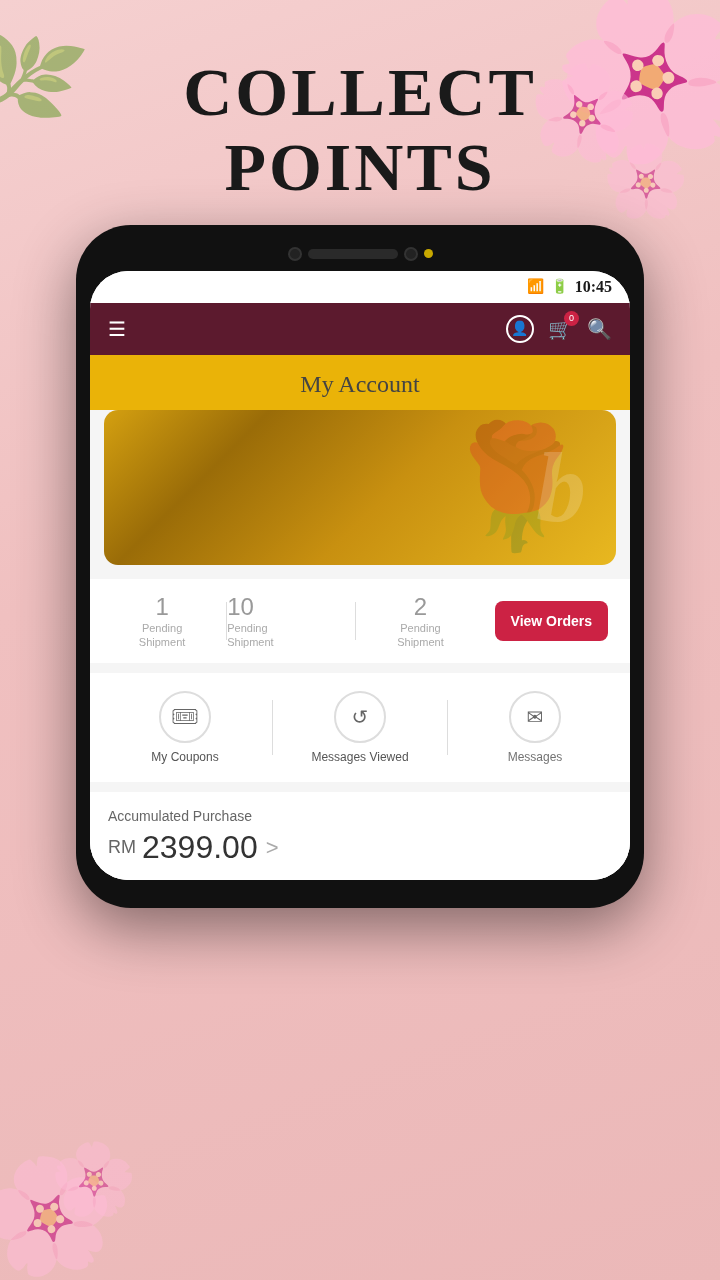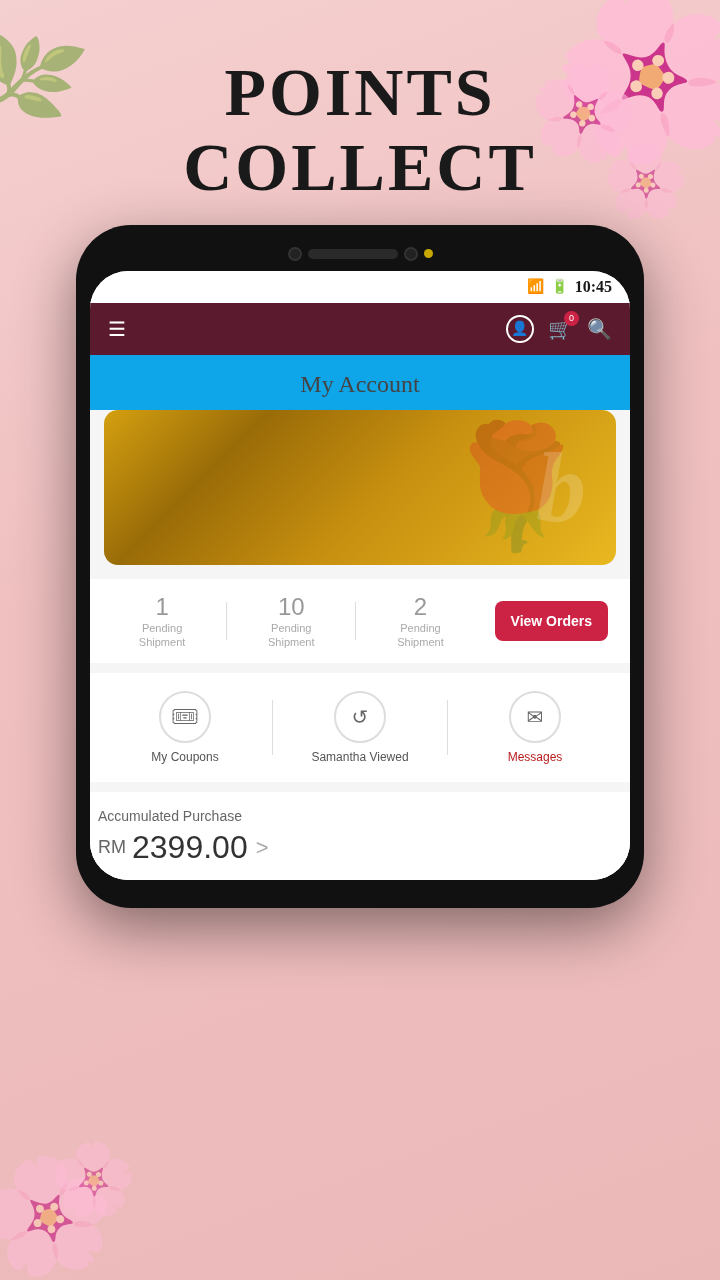--- a/index.html
+++ b/index.html
@@ -30,22 +30,22 @@
   <div style="position:absolute; top:60px; right:80px; font-size:90px; opacity:0.6; z-index:0; transform:rotate(10deg);">🌸</div>
   <div style="position:absolute; top:140px; right:30px; font-size:70px; opacity:0.5; z-index:0;">🌸</div>
 
   <div style="position:absolute; top:30px; left:-20px; font-size:80px; opacity:0.5; z-index:0; transform:rotate(20deg);">🌿</div>
 
   <div style="position:absolute; bottom:0; left:-20px; font-size:110px; opacity:0.55; z-index:0; transform:rotate(-10deg);">🌸</div>
   <div style="position:absolute; bottom:60px; left:50px; font-size:70px; opacity:0.45; z-index:0;">🌸</div>
 
   <div class="collect-points-section" style="position:relative; z-index:1; padding-top:55px; padding-bottom:20px; text-align:center;">
     <div style="font-family:'Georgia',serif; font-size:68px; font-weight:900; color:#1a1a1a; line-height:1.1; letter-spacing:3px;">
+      <div>COLLECT</div>
       <div>POINTS</div>
-      <div>COLLECT</div>
     </div>
   </div>
 
   <div style="position:relative; z-index:2; width:568px; margin:0 auto; background:#111; border-radius:55px; padding:16px 14px 28px; box-shadow: 0 20px 60px rgba(0,0,0,0.45);">
 
     <div style="display:flex; align-items:center; justify-content:center; padding:6px 0 10px; position:relative;">
       <div style="width:14px;height:14px;background:#222;border-radius:50%;border:2px solid #333; margin-right:6px;"></div>
       <div style="width:90px;height:10px;background:#2a2a2a;border-radius:5px;"></div>
       <div style="width:14px;height:14px;background:#222;border-radius:50%;border:2px solid #333; margin-left:6px;"></div>
       <div style="width:9px;height:9px;background:#c8a800;border-radius:50%; margin-left:6px;"></div>
@@ -67,37 +67,37 @@
           <div style="color:white; font-size:20px; cursor:pointer; position:relative;">
             <span>🛒</span>
             <span style="position:absolute; top:-6px; right:-6px; background:#cc2244; color:white; font-size:9px; width:15px; height:15px; border-radius:50%; display:flex; align-items:center; justify-content:center; font-family:Arial,sans-serif;">0</span>
           </div>
           <div style="color:white; font-size:20px; cursor:pointer;">🔍</div>
         </div>
       </div>
 
       <div style="background:#f5f5f5;">
 
-        <div style="text-align:center; font-size:24px; color:#444; padding:16px 0 12px; font-family:'Georgia',serif; background:#0ea5e9;">My Account</div>
+        <div style="text-align:center; font-size:24px; color:#444; padding:16px 0 12px; font-family:'Georgia',serif; background:#eab308;">My Account</div>
 
         <div style="margin:0 14px 14px; background:linear-gradient(135deg, #d4a010 0%, #9a6c08 25%, #c89010 55%, #e8b820 100%); border-radius:14px; padding:26px 22px; position:relative; overflow:hidden; min-height:155px;">
 
           <div style="position:absolute; right:-10px; top:-10px; bottom:-10px; width:220px; display:flex; align-items:center; justify-content:center; opacity:0.25; font-size:120px;">🌹</div>
 
           <div style="position:absolute; right:30px; top:50%; transform:translateY(-50%); font-size:100px; color:rgba(255,255,255,0.18); font-weight:bold; font-style:italic; font-family:'Georgia',serif;">b</div>
         </div>
 
         <div style="background:white; display:flex; align-items:center; padding:14px 8px; margin-bottom:10px;">
           <div style="flex:1; text-align:center;">
             <div style="font-size:24px; color:#999; font-family:Arial,sans-serif;">1</div>
             <div style="font-size:11px; color:#aaa; font-family:Arial,sans-serif; white-space:pre-line; line-height:1.3;">Pending
 Shipment</div>
           </div>
           <div style="width:1px; height:38px; background:#ddd;"></div>
-          <div style="flex:1; text-align:center;">
+          <div style="flex:1; ">
             <div style="font-size:24px; color:#999; font-family:Arial,sans-serif;">10</div>
             <div style="font-size:11px; color:#aaa; font-family:Arial,sans-serif; white-space:pre-line; line-height:1.3;">Pending
 Shipment</div>
           </div>
           <div style="width:1px; height:38px; background:#ddd;"></div>
           <div style="flex:1; text-align:center;">
             <div style="font-size:24px; color:#999; font-family:Arial,sans-serif;">2</div>
             <div style="font-size:11px; color:#aaa; font-family:Arial,sans-serif; white-space:pre-line; line-height:1.3;">Pending
 Shipment</div>
           </div>
@@ -105,30 +105,30 @@
         </div>
 
         <div style="background:white; display:flex; align-items:center; justify-content:space-around; padding:18px 8px; margin-bottom:10px;">
           <div style="flex:1; display:flex; flex-direction:column; align-items:center; gap:7px; cursor:pointer;">
             <div style="width:52px; height:52px; border-radius:50%; border:2px solid #ddd; display:flex; align-items:center; justify-content:center; font-size:22px; color:#666;">🎟</div>
             <div style="font-size:12px; color:#555; font-family:Arial,sans-serif;">My Coupons</div>
           </div>
           <div style="width:1px; height:55px; background:#ddd;"></div>
           <div style="flex:1; display:flex; flex-direction:column; align-items:center; gap:7px; cursor:pointer;">
             <div style="width:52px; height:52px; border-radius:50%; border:2px solid #ddd; display:flex; align-items:center; justify-content:center; font-size:20px; color:#666;">↺</div>
-            <div style="font-size:12px; color:#555; font-family:Arial,sans-serif;">Samantha Viewed</div>
+            <div style="font-size:12px; color:#555; font-family:Arial,sans-serif;">Messages Viewed</div>
           </div>
           <div style="width:1px; height:55px; background:#ddd;"></div>
           <div style="flex:1; display:flex; flex-direction:column; align-items:center; gap:7px; cursor:pointer;">
             <div style="width:52px; height:52px; border-radius:50%; border:2px solid #ddd; display:flex; align-items:center; justify-content:center; font-size:20px; color:#666;">✉</div>
-            <div style="font-size:12px; color:#b91c1c; font-family:Arial,sans-serif;">Messages</div>
+            <div style="font-size:12px; color:#737373; font-family:Arial,sans-serif;">Messages</div>
           </div>
         </div>
 
-        <div style="background:white; padding:16px 8px 14px;">
+        <div style="background:white; padding:16px 18px 14px;">
           <div style="font-size:14px; color:#666; font-family:Arial,sans-serif; margin-bottom:5px;">Accumulated Purchase</div>
           <div style="font-size:32px; font-weight:normal; color:#333; font-family:Arial,sans-serif; display:flex; align-items:center; cursor:pointer;">
             <span style="font-size:18px; color:#666; margin-right:6px;">RM</span>
             <span>2399.00</span>
             <span style="font-size:22px; color:#aaa; margin-left:8px;">&gt;</span>
           </div>
         </div>
 
       </div>
     </div>

